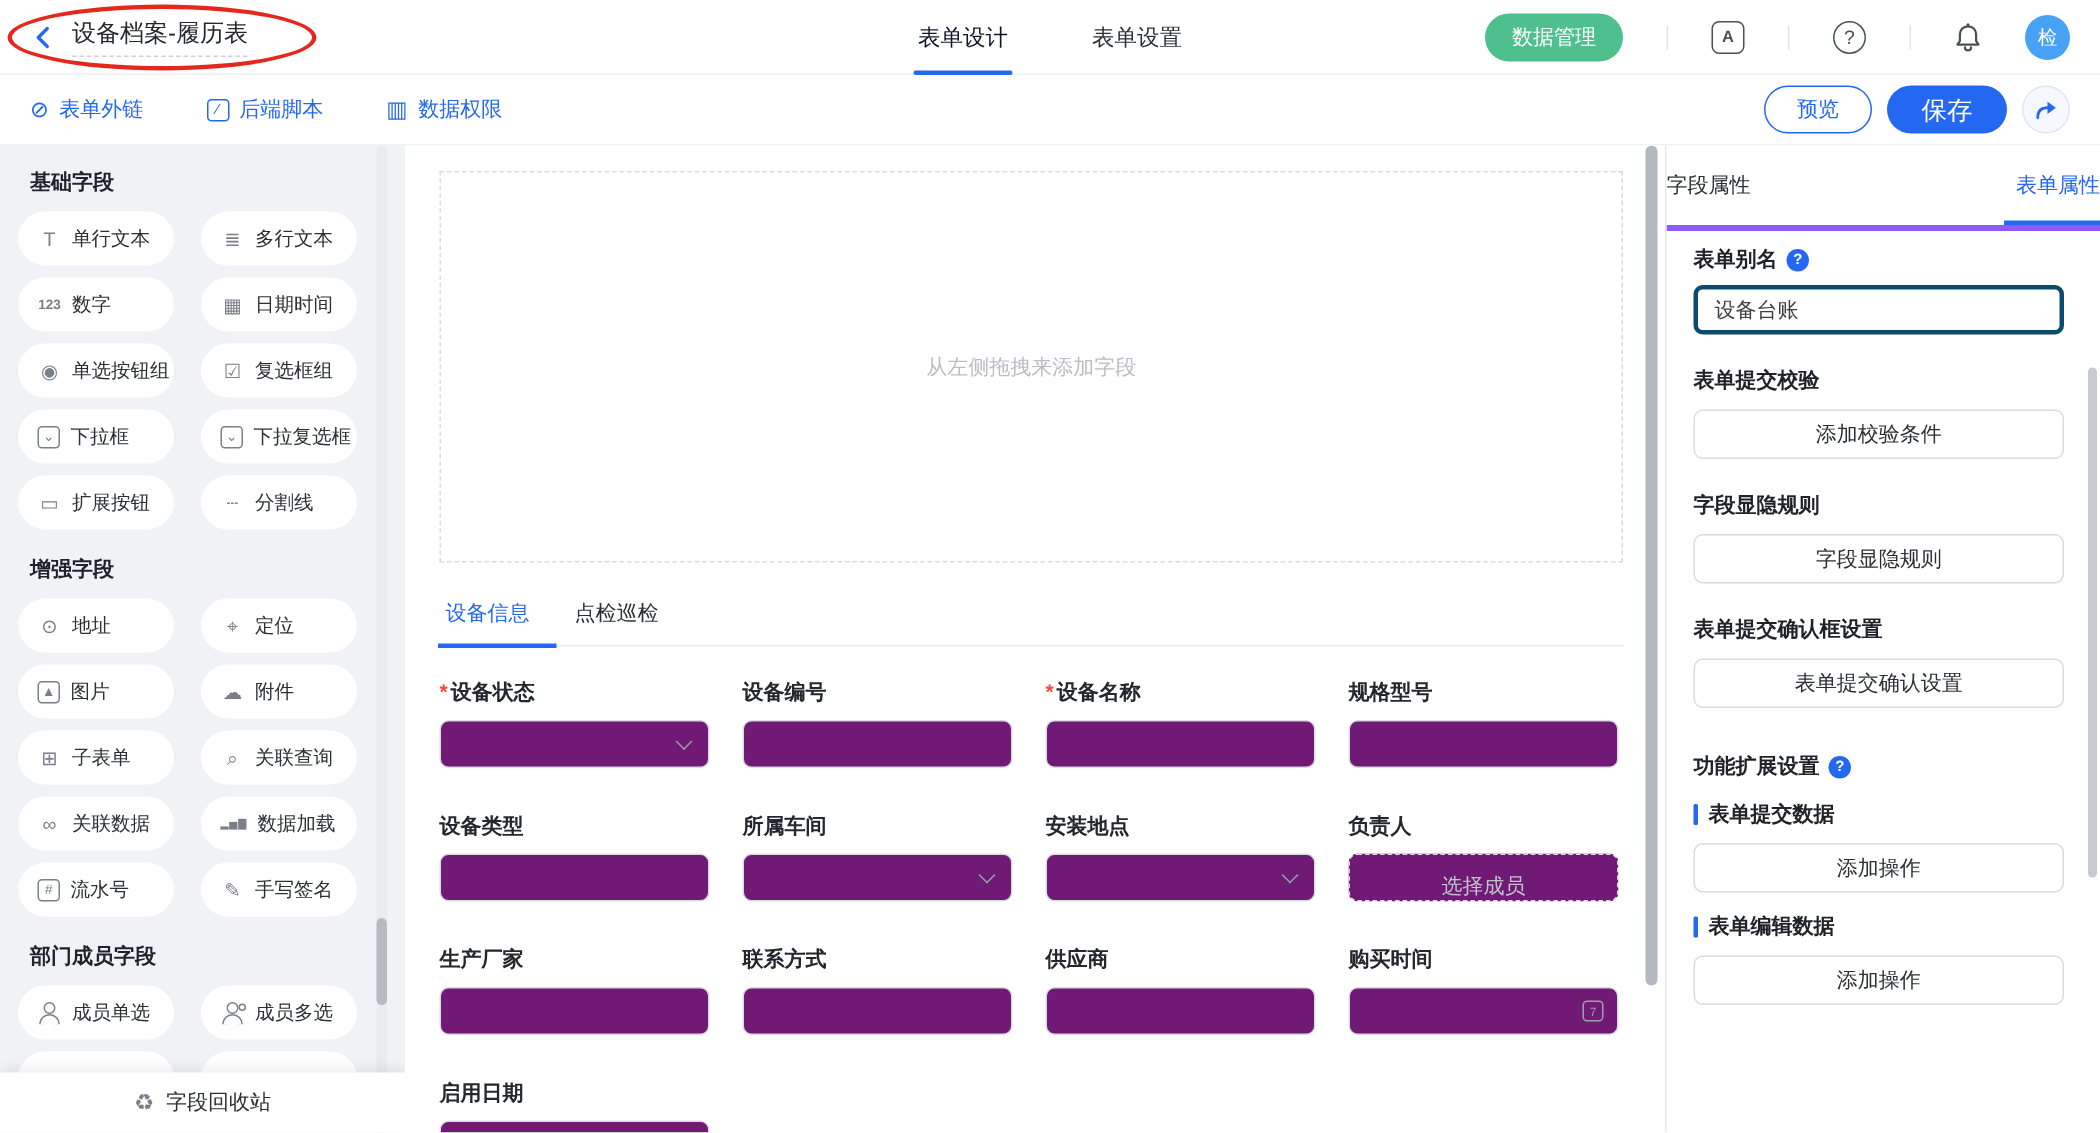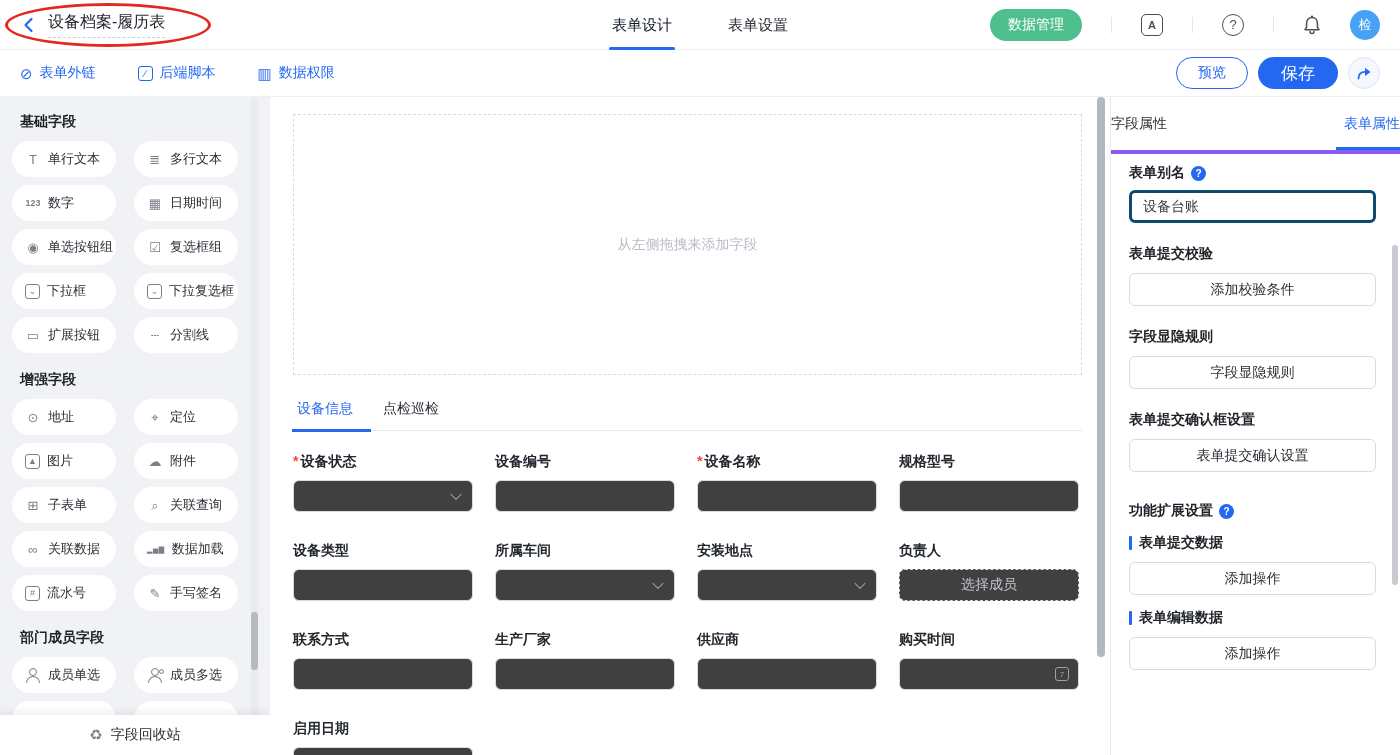--- a/index.html
+++ b/index.html
@@ -56,21 +56,21 @@
   
   .canvas { flex:1; background:#fff; position:relative; padding:17px 28px 0 23px; overflow:hidden; }
   .dropzone { height:261px; border:1px dashed #d9dbe0; display:flex; align-items:center; justify-content:center; color:#b9bdc6; font-size:14px; }
   .ctabs { display:flex; gap:26px; margin-top:25px; border-bottom:1px solid #e8eaee; padding-left:2px; }
   .ctab { padding:0 2px 12px 2px; font-size:14px; color:#2b2f36; position:relative; cursor:pointer; }
   .ctab.active { color:#2468f2; }
   .ctab.active::after { content:""; position:absolute; left:-3px; right:-16px; bottom:-2px; height:3px; background:#2468f2; }
   .fgrid { display:grid; grid-template-columns:repeat(4,180px); column-gap:22px; row-gap:30px; margin-top:22px; }
   .flabel { font-size:14px; font-weight:700; color:#23272e; margin-bottom:9px; display:flex; gap:2px; align-items:baseline; }
   .star { color:#f5483b; }
-  .fctl { position:relative; width:100%; height:32px; border:1px solid #d8dbe2; border-radius:6px; background:#404040; font-size:14px; color:#23272e; padding:0 10px; display:flex; align-items:center; cursor:pointer; }
+  .fctl { position:relative; width:100%; height:32px; border:1px solid #d8dbe2; border-radius:6px; background:#701a75; font-size:14px; color:#23272e; padding:0 10px; display:flex; align-items:flex-end; cursor:pointer; }
   input.fctl { cursor:text; }
   .fctl.member { border-style:dashed; justify-content:center; color:#bfc3cb; }
   .chev { position:absolute; right:12px; top:50%; width:8px; height:8px; border-right:1.5px solid #9aa0ab; border-bottom:1.5px solid #9aa0ab; transform:translateY(-70%) rotate(45deg); }
   .date-box { position:absolute; right:9px; top:50%; transform:translateY(-50%); width:14px; height:14px; border:1.2px solid #9aa0ab; border-radius:3px; font-size:8px; display:flex; align-items:center; justify-content:center; color:#9aa0ab; }
   .canvas-thumb { position:absolute; right:5px; top:0; width:8px; height:560px; background:#b3b7bf; border-radius:4px; cursor:pointer; }
   
   .panel { width:290px; flex:none; border-left:1px solid #e8eaee; background:#fff; position:relative; overflow:hidden; }
   .ptabs { display:flex; justify-content:space-between; gap:66px; border-bottom:4px solid #8b5cf6; height:57px; }
   .ptab { display:flex; align-items:center; font-size:14px; color:#2b2f36; position:relative; cursor:pointer; }
   .ptab.active { color:#2468f2; }
@@ -335,27 +335,27 @@
         <div class="flabel">
             <span>负责人</span>
           </div>
         <div class="fctl member">
             <span>选择成员</span>
           </div>
       </div>
 
       <div class="fcell">
         <div class="flabel">
+            <span>生产厂家</span>
+          </div>
+        <input class="fctl" style="">
+      </div>
+      <div class="fcell">
+        <div class="flabel">
             <span>联系方式</span>
-          </div>
-        <input class="fctl" style="">
-      </div>
-      <div class="fcell">
-        <div class="flabel">
-            <span>生产厂家</span>
           </div>
         <input class="fctl" style="">
       </div>
       <div class="fcell">
         <div class="flabel">
             <span>供应商</span>
           </div>
         <input class="fctl" style="">
       </div>
       <div class="fcell">

